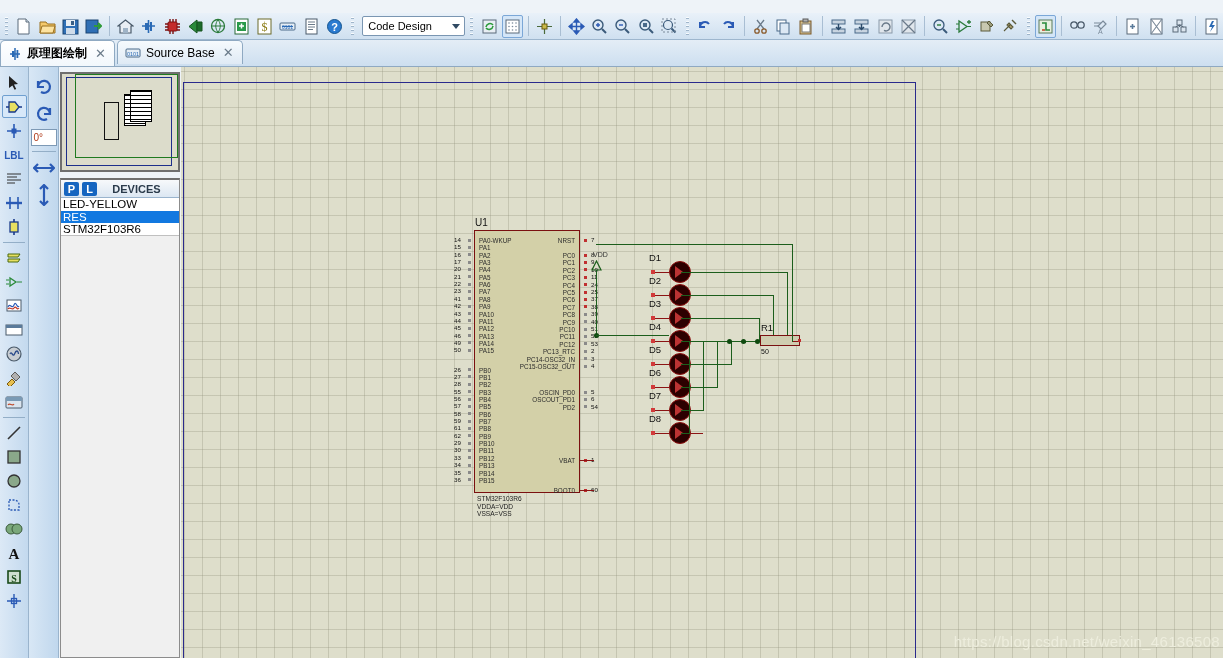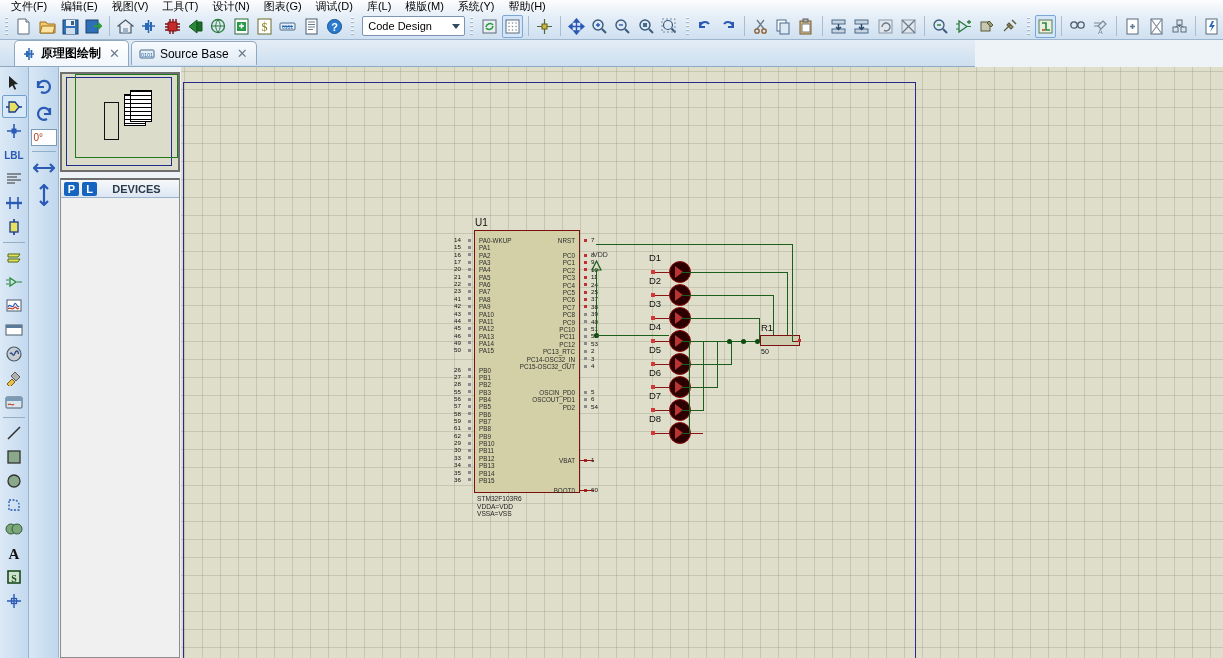--- a/index.html
+++ b/index.html
@@ -50,24 +50,24 @@
     padding-left: 5px; position: relative; cursor: default;
   }
   .combo .caret {
     position: absolute; right: 4px; top: 7px;
     width: 0; height: 0; border-left: 4px solid transparent;
     border-right: 4px solid transparent; border-top: 5px solid #304a63;
   }
 
   
   .tabbar {
-    position: absolute; left: 0; top: 40px; width: 975px; height: 27px;
+    position: absolute; left: 0; top: 40px; width: 1223px; height: 27px;
     background: linear-gradient(#e4edf6, #cddff0);
     border-bottom: 1px solid #8fa9c2;
-    display: flex; align-items: center; padding-left: 14px;
+    display: flex; align-items: flex-start; 
   }
   .tab {
     height: 24px; display: flex; align-items: center; gap: 5px;
     padding: 0 8px 0 7px; margin-right: 2px;
     border: 1px solid #8fa9c2; border-bottom: none;
     border-radius: 5px 5px 0 0;
     background: linear-gradient(#f6fafd, #dfeaf5);
     font-size: 12px; cursor: default; position: relative;
   }
   .tab.selected {
@@ -196,33 +196,20 @@
 
   .vddlbl { position: absolute; font-size: 7px; color: #333; }
   .vddtri { position: absolute; width: 11px; height: 9px; }
   svg { display: block; }
 </style>
 </head>
 <body>
 
 <div id="app">
 
-  <div class="menubar" id="menubar">
-      <div class="menuitem">文件(F)</div>
-      <div class="menuitem">编辑(E)</div>
-      <div class="menuitem">视图(V)</div>
-      <div class="menuitem">工具(T)</div>
-      <div class="menuitem">设计(N)</div>
-      <div class="menuitem">图表(G)</div>
-      <div class="menuitem">调试(D)</div>
-      <div class="menuitem">库(L)</div>
-      <div class="menuitem">模版(M)</div>
-      <div class="menuitem">系统(Y)</div>
-      <div class="menuitem">帮助(H)</div>
-    </div>
 
   <div class="toolbar">
     <div class="grip"></div>
 
     <div class="tb-btn">
       <svg width="17" height="17" viewBox="0 0 17 17">
           <path d="M3 1h8l3 3v12H3z" fill="#fff" stroke="#5a6a7a"></path>
           <path d="M11 1v3h3" fill="#dbe5ef" stroke="#5a6a7a"></path>
         </svg>
     </div>
@@ -740,20 +727,25 @@
     <div class="ov-chip"></div>
     <div class="ov-chip2"></div>
   </div>
 
   <div class="devpanel">
     <div class="devhdr">
       <div class="pl-badge">P</div>
       <div class="pl-badge">L</div>
       <div class="devtitle">DEVICES</div>
     </div>
+    <div class="devlist" id="devlist">
+        <div class="devrow">LED-YELLOW</div>
+        <div class="devrow sel">RES</div>
+        <div class="devrow">STM32F103R6</div>
+      </div>
   </div>
 
   <div class="canvaswrap">
     <div class="grid"></div>
     <div class="sheet-border"></div>
 
     <div class="chip"></div>
     <div class="chip-ref">U1</div>
     <div class="chip-foot" id="chipfoot">
         <div>STM32F103R6</div>
@@ -1008,14 +1000,15 @@
 
     <div class="reslbl" style="left:580px; top:255px;">R1</div>
     <div class="res" style="left:579px; top:268px;"></div>
     <div class="resval" style="left:580px; top:281px;">50</div>
     <div class="wirered" style="left:612px; top:274px; width:8px;"></div>
     <div class="pinsq" style="left:617px; top:272px;"></div>
 
     <div class="wire v" style="left:611px; top:177px; height:98px;"></div>
     <div class="wire h" style="left:415px; top:177px; width:197px;"></div>
 
+    <div class="wm">https://blog.csdn.net/weixin_46136508</div>
   </div>
 </div>
 
 </body></html>

